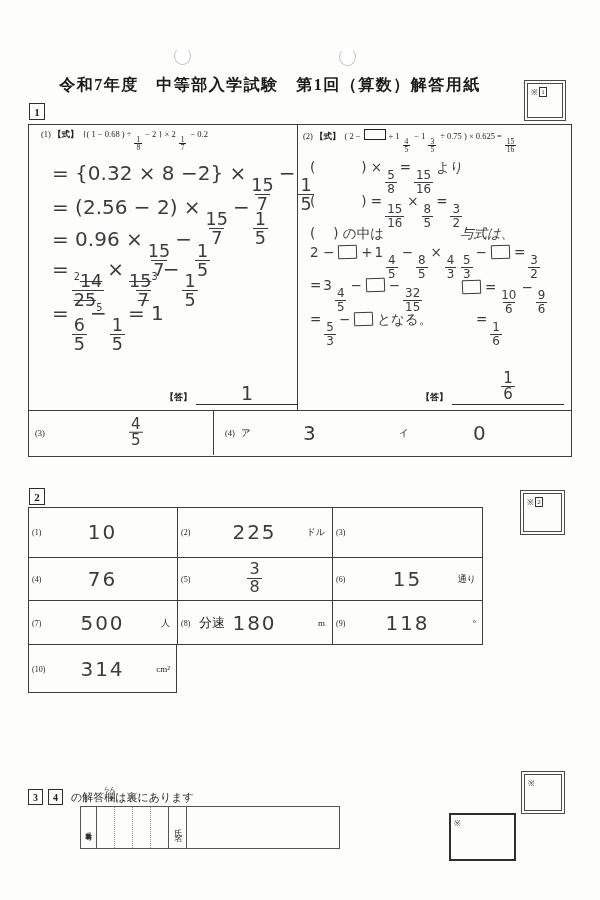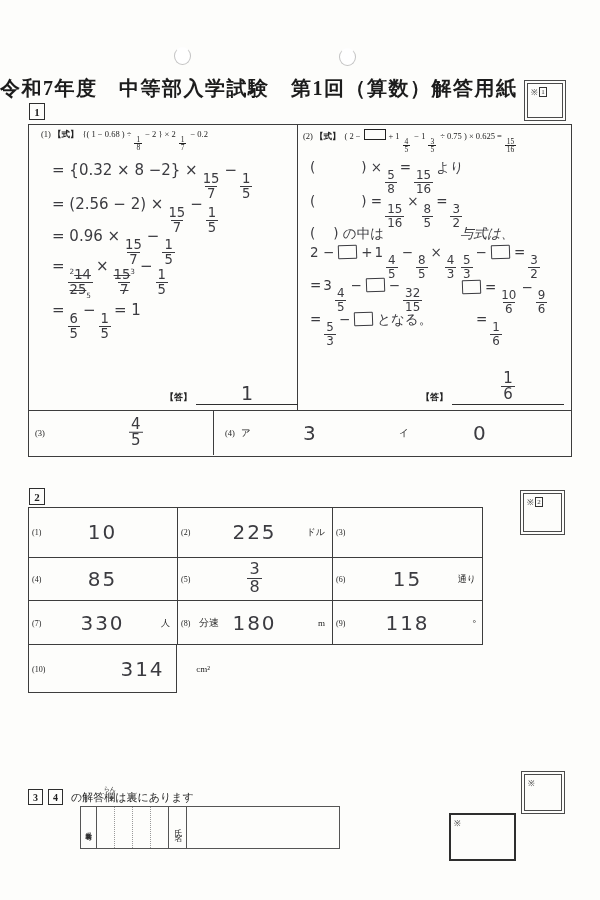--- a/index.html
+++ b/index.html
@@ -2,22 +2,22 @@
 <html><head>
 <meta charset="utf-8">
 <style>
   html,body{margin:0;padding:0;}
   .page{position:relative;width:600px;height:900px;background:#fdfdfb;overflow:hidden;
         font-family:"Liberation Serif",serif;color:#222;}
   
   .hole{position:absolute;width:15px;height:16px;border-radius:50%;
         border:1.6px solid #c3c3c3;border-top-color:rgba(255,255,255,0);background:#fff;}
   
-  .title{position:absolute;left:0;right:60px;top:75px;
-         font-size:20px;font-weight:bold;letter-spacing:1.5px;color:#1c1c1c;}
+  .title{position:absolute;left:0;right:60px;top:75px;text-align:center;
+         font-size:16px;font-weight:bold;letter-spacing:1.5px;color:#1c1c1c;}
   .note{position:absolute;right:88px;top:104px;font-size:9px;color:#222;letter-spacing:.5px;}
   
   .gbox{position:absolute;border:1.1px solid #4a4a4a;background:#fdfdfb;}
   .gbox .inner{position:absolute;inset:2px;border:1.1px solid #4a4a4a;}
   .gbox .glabel{position:absolute;left:3px;top:2px;font-size:8px;color:#333;}
   .bxd{display:inline-block;border:.9px solid #333;font-size:7px;line-height:8px;
        padding:0 1.5px;margin-left:1px;vertical-align:1px;}
   .gbox-large{position:absolute;border:2px solid #2e2e2e;background:#fdfdfb;}
   .gbox-large .glabel{position:absolute;left:3px;top:2px;font-size:8px;color:#333;}
   
@@ -46,21 +46,21 @@
   .fr sub{font-size:.55em;line-height:0;vertical-align:-.5em;}
   .mfw{margin-right:1px;}
   .sqbox{display:inline-block;width:17px;height:12px;border:1.2px solid currentColor;
          vertical-align:-2px;margin:0 3px;transform:rotate(-2deg);border-radius:1px;}
   .pbox{display:inline-block;width:20px;height:9px;border:.9px solid #222;
         vertical-align:-1px;margin:0 2px;}
   .spc{display:inline-block;}
   
   .hand{font-family:"DejaVu Sans",sans-serif;color:#3b3b40;}
   .work{position:absolute;}
-  #p1-work{left:14px;top:0;right:4px;bottom:0;font-size:15px;}
+  #p1-work{left:14px;top:0;right:4px;bottom:0;font-size:20px;}
   #p2-work-left{left:10px;top:0;width:152px;bottom:0;font-size:13.5px;}
   #p2-work-right{left:160px;top:0;right:2px;bottom:0;font-size:13.5px;}
   .wline{position:absolute;left:0;white-space:nowrap;}
   .wline .fr{font-size:.88em;}
   #p1-work .wline:nth-child(1){top:36px;}
   #p1-work .wline:nth-child(2){top:70px;}
   #p1-work .wline:nth-child(3){top:102px;}
   #p1-work .wline:nth-child(4){top:132px;}
   #p1-work .wline:nth-child(5){top:176px;}
   #p2-work-left .wline:nth-child(1){top:34px;}
@@ -97,21 +97,21 @@
   .t2{position:absolute;left:28px;top:507px;width:455px;height:186px;}
   .t2 .r13{position:absolute;left:0;top:0;width:455px;height:138px;border:1.8px solid #3d3d3d;box-sizing:border-box;}
   .t2 .r4{position:absolute;left:0;top:136.5px;width:149px;height:49px;border:1.8px solid #3d3d3d;box-sizing:border-box;}
   .t2 .v1{position:absolute;left:149px;top:0;height:138px;border-left:1.4px solid #3d3d3d;}
   .t2 .v2{position:absolute;left:304px;top:0;height:138px;border-left:1.4px solid #3d3d3d;}
   .t2 .h1{position:absolute;left:0;width:455px;top:50px;border-top:1.4px solid #3d3d3d;}
   .t2 .h2{position:absolute;left:0;width:455px;top:93px;border-top:1.4px solid #3d3d3d;}
   .a-cell{position:absolute;display:flex;align-items:center;justify-content:center;}
   .a-cell .clabel{position:absolute;left:4px;top:50%;transform:translateY(-50%);font-size:8px;color:#222;
                   font-family:"Liberation Serif",serif;}
-  .a-cell .cprefix{position:absolute;left:22px;top:50%;transform:translateY(-50%);font-size:10px;color:#222;
+  .a-cell .cprefix{position:absolute;left:22px;top:50%;transform:translateY(-50%);font-size:13px;color:#222;
                   font-family:"Liberation Serif",serif;}
   .a-cell .cunit{position:absolute;right:7px;top:50%;transform:translateY(-50%);font-size:9px;color:#222;
                   font-family:"Liberation Serif",serif;}
   .a-cell .cval{font-size:20px;letter-spacing:2px;}
   .a-cell .cfrac{font-size:16px;letter-spacing:0;}
   
   .backnote{position:absolute;left:28px;top:786px;font-size:11px;display:flex;align-items:flex-end;color:#1e1e1e;}
   .backnote .bnum{display:inline-flex;align-items:center;justify-content:center;
        width:13px;height:14px;border:1.2px solid #2e2e2e;font-size:10px;font-weight:bold;margin-right:5px;}
   .backnote .txt{margin-left:3px;}
@@ -333,51 +333,51 @@
       <div class="a-cell" style="left: 149px; top: 0px; width: 155px; height: 50px;">
         <span class="clabel">(2)</span>
         <span class="hand cval">225</span>
         <span class="cunit">ドル</span>
       </div>
       <div class="a-cell" style="left: 304px; top: 0px; width: 151px; height: 50px;">
         <span class="clabel">(3)</span>
       </div>
       <div class="a-cell" style="left: 0px; top: 50px; width: 149px; height: 43px;">
         <span class="clabel">(4)</span>
-        <span class="hand cval">85</span>
+        <span class="hand cval">76</span>
       </div>
       <div class="a-cell" style="left: 149px; top: 50px; width: 155px; height: 43px;">
         <span class="clabel">(5)</span>
         <span class="fr hand cfrac">
           <span class="n">3</span>
           <span class="d">8</span>
         </span>
       </div>
       <div class="a-cell" style="left: 304px; top: 50px; width: 151px; height: 43px;">
         <span class="clabel">(6)</span>
         <span class="hand cval">15</span>
         <span class="cunit">通り</span>
       </div>
       <div class="a-cell" style="left: 0px; top: 93px; width: 149px; height: 45px;">
         <span class="clabel">(7)</span>
-        <span class="hand cval">330</span>
+        <span class="hand cval">500</span>
         <span class="cunit">人</span>
       </div>
       <div class="a-cell" style="left: 149px; top: 93px; width: 155px; height: 45px;">
         <span class="clabel">(8)</span>
         <span class="cprefix">分速</span>
         <span class="hand cval">180</span>
         <span class="cunit">m</span>
       </div>
       <div class="a-cell" style="left: 304px; top: 93px; width: 151px; height: 45px;">
         <span class="clabel">(9)</span>
         <span class="hand cval">118</span>
         <span class="cunit">°</span>
       </div>
-      <div class="a-cell" style="left: 0px; top: 138px; width: 149px; height: 47px; padding-left: 40px;">
+      <div class="a-cell" style="left: 0px; top: 138px; width: 149px; height: 47px;">
         <span class="clabel">(10)</span>
         <span class="hand cval">314</span>
         <span class="cunit">cm²</span>
       </div>
     </div>
 
   <div class="backnote">
     <span class="bnum">3</span>
     <span class="bnum">4</span>
     <span class="txt"><span>の解答</span><ruby><span>欄</span><rt>らん</rt></ruby><span>は裏にあります</span></span>

